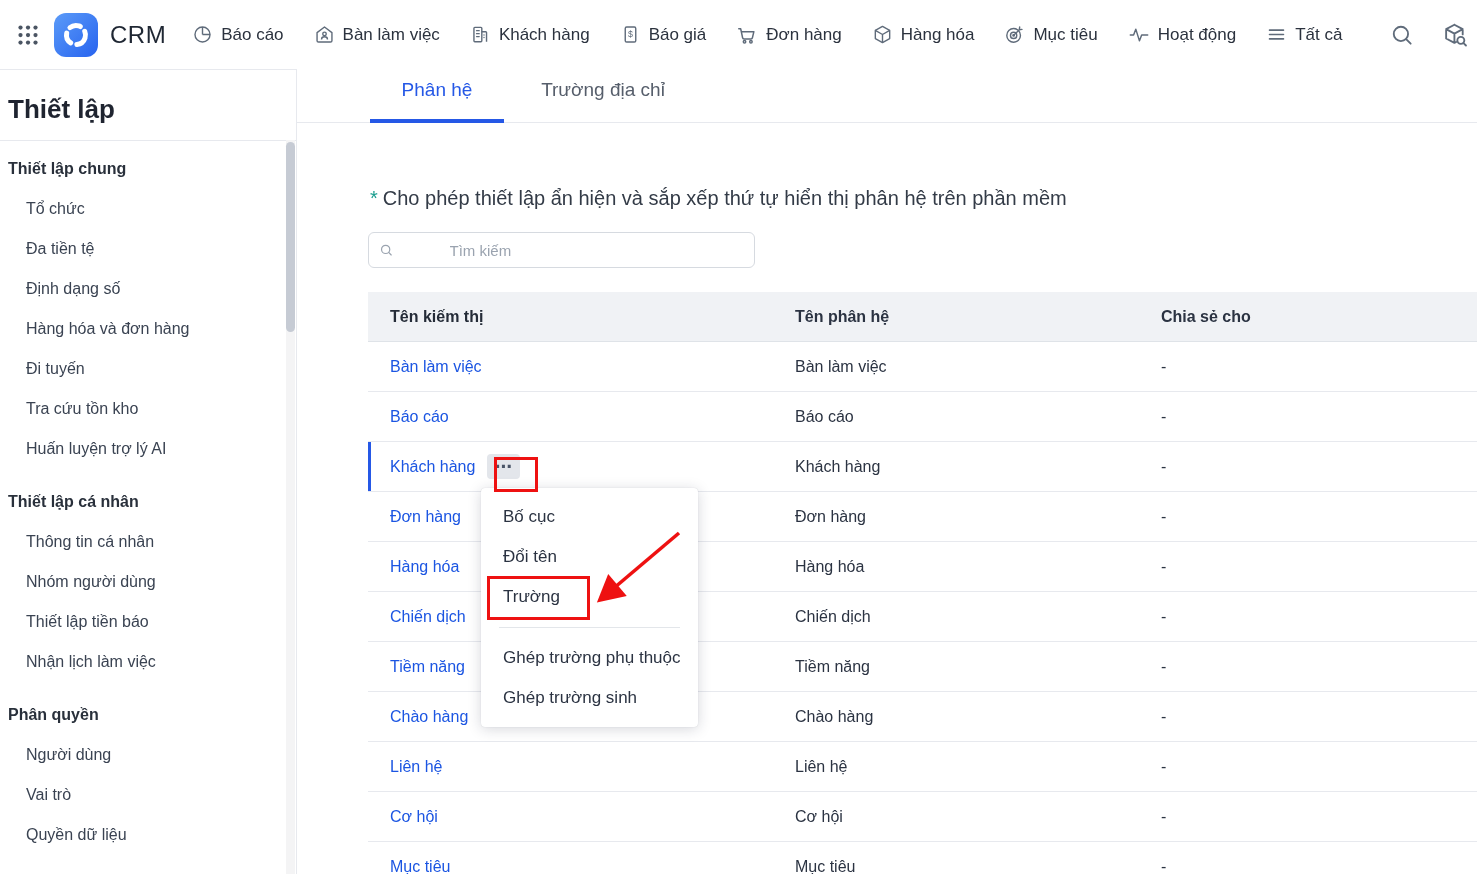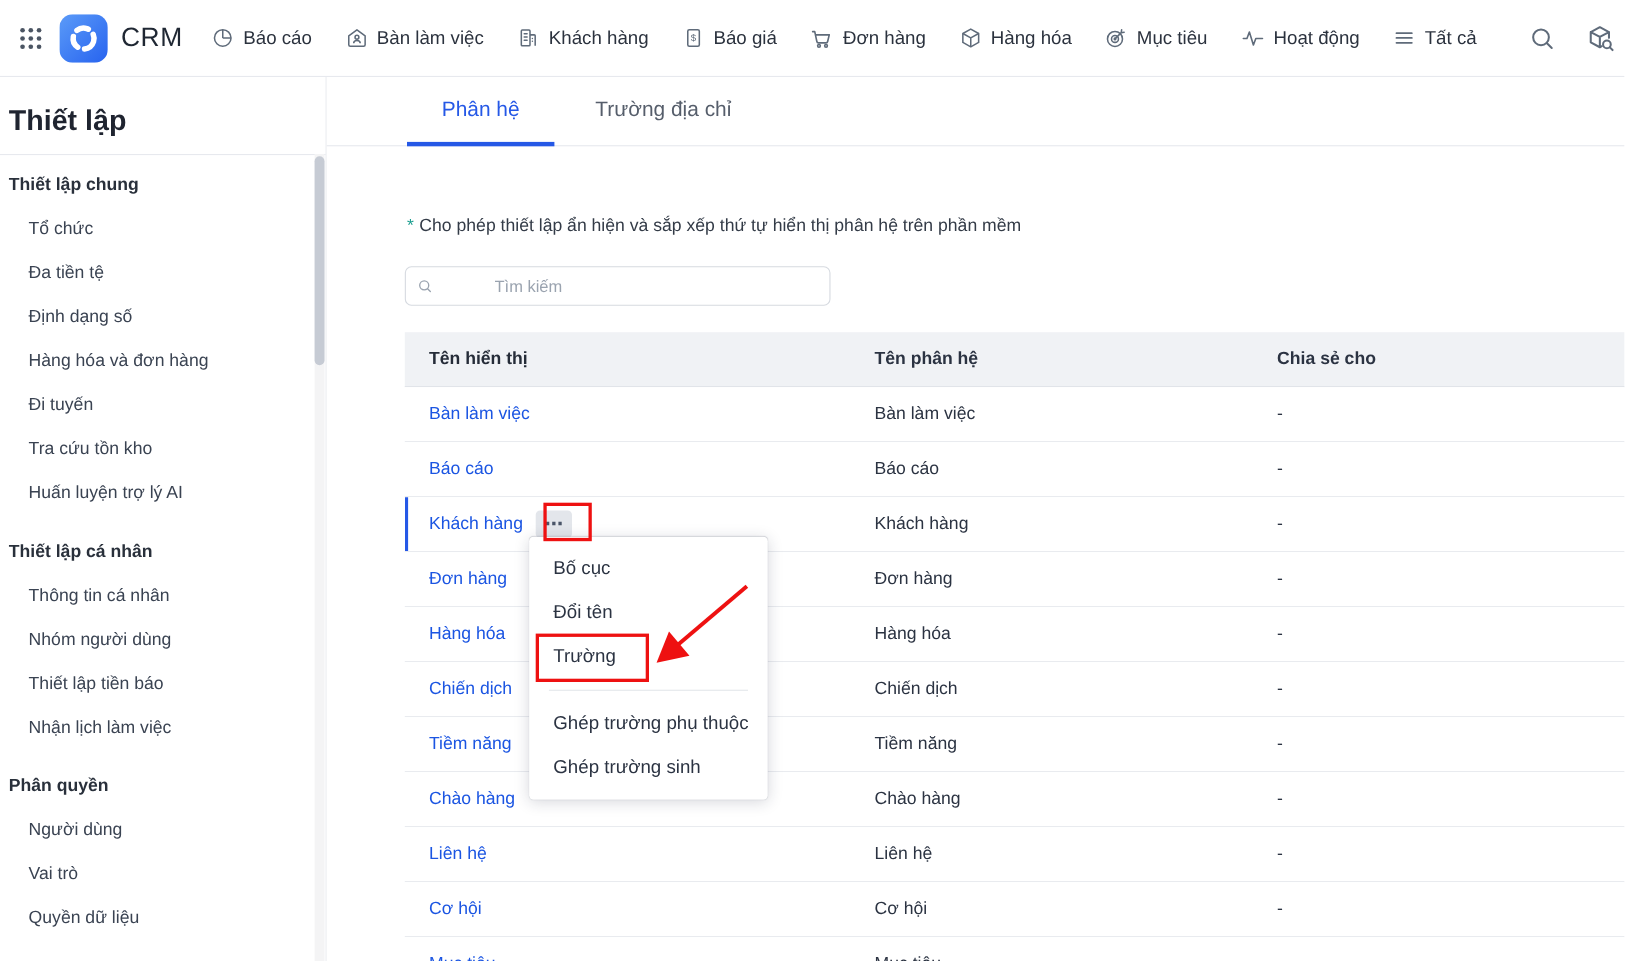--- a/index.html
+++ b/index.html
@@ -26,28 +26,28 @@
   .sidebar-title { font-size:26px; font-weight:600; color:#1f2430; padding:24px 0 0 8px; }
   .sidebar-divider { position:absolute; left:0; top:70px; width:100%; height:1px; background:#e7e9ee; }
   .side-list { position:absolute; left:0; top:79px; width:282px; list-style:none; }
   .side-section { height:40px; line-height:40px; font-size:16px; font-weight:700; color:#29303b; padding-left:8px; }
   .side-section.gap { margin-top:13px; }
   .side-item { height:40px; line-height:40px; font-size:16px; color:#3a4352; padding-left:26px; cursor:pointer; }
   .sb-track { position:absolute; right:1px; top:70px; bottom:0; width:9px; background:#f4f4f5; }
   .sb-thumb { position:absolute; right:1px; top:72px; width:9px; height:190px; background:#c6cbd4; border-radius:5px; cursor:pointer; }
 
   
-  .main { position:absolute; left:297px; top:70px; width:1180px; height:804px; background:#fff; }
+  .main { position:absolute; left:297px; top:60px; width:1180px; height:804px; background:#fff; }
   .tabbar { position:relative; height:63px; border-bottom:1px solid #e7e9ee; display:flex; padding-left:73px; }
   .tab { height:63px; line-height:60px; font-size:19px; color:#565e6b; text-align:center; cursor:pointer; }
   .tab.t1 { width:134px; margin-right:31px; }
   .tab.t2 { width:136px; }
   .tab.active { color:#2558e6; border-bottom:4px solid #2558e6; font-weight:500; }
 
-  .note { position:absolute; left:73px; top:127px; font-size:16px; color:#333b47; }
+  .note { position:absolute; left:73px; top:127px; font-size:20px; color:#333b47; }
   .note .star { color:#1b9e8f; margin-right:5px; }
 
   .searchbox { position:absolute; left:71px; top:172px; width:387px; height:36px; border:1px solid #d6dae0;
                border-radius:6px; display:flex; align-items:center; padding:0 10px; background:#fff;gap:48px; }
   .searchbox input { border:none; outline:none; font-size:15px; color:#333; width:100%; margin-left:8px;
                      font-family:"Liberation Sans","DejaVu Sans",sans-serif; }
   .searchbox input::placeholder { color:#9aa3af; }
 
   
   .tbl { position:absolute; left:71px; top:232px; width:1109px; font-size:16px; }
@@ -230,21 +230,21 @@
     <div class="searchbox">
       <svg width="18" height="18" viewBox="0 0 24 24" fill="none" stroke="#9aa3af" stroke-width="2" stroke-linecap="round">
         <circle cx="11" cy="11" r="6.8"></circle>
           <path d="M16 16l4.2 4.2"></path>
         </svg>
       <input type="text" placeholder="Tìm kiếm" style="">
     </div>
 
     <div class="tbl">
       <div class="tr head">
-        <div class="c1">Tên hiển thị</div>
+        <div class="c1">Tên kiếm thị</div>
         <div class="c2">Tên phân hệ</div>
         <div class="c3">Chia sẻ cho</div>
       </div>
       <div class="tr">
         <div class="c1">
             <a>Bàn làm việc</a>
           </div>
         <div class="c2">Bàn làm việc</div>
         <div class="c3">-</div>
       </div>

